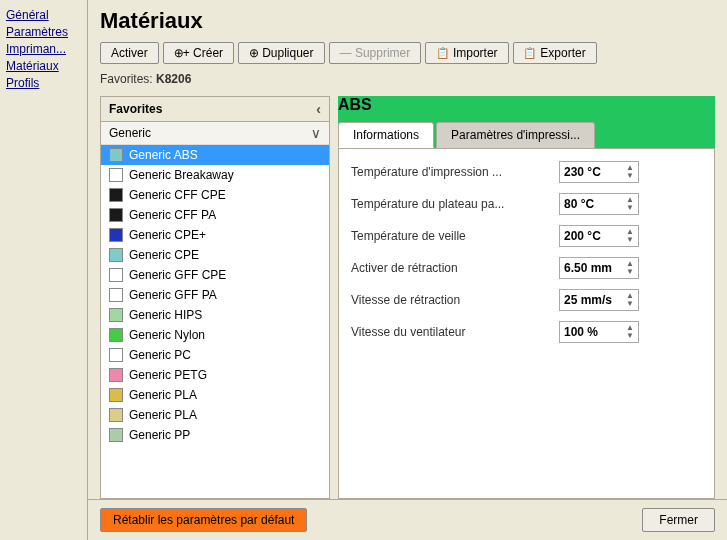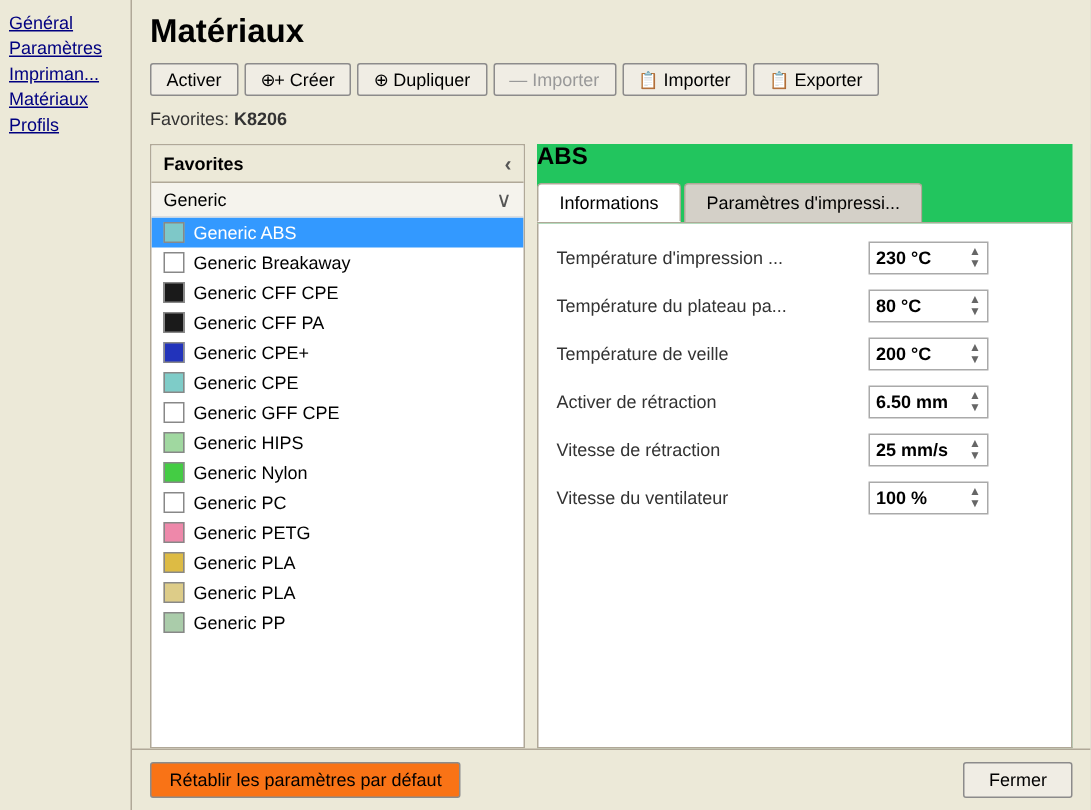--- a/index.html
+++ b/index.html
@@ -85,21 +85,21 @@
     .content-row {
       display: flex;
       flex-direction: row;
       flex: 1;
       padding: 0 12px 0 12px;
       gap: 8px;
       overflow: hidden;
     }
     
     .material-panel {
-      width: 250px;
+      width: 230px;
       flex-shrink: 0;
       display: flex;
       flex-direction: column;
       border: 1px solid #b0a898;
       background: #fff;
     }
     .material-panel-header {
       display: flex;
       justify-content: space-between;
       align-items: center;
@@ -274,21 +274,21 @@
         <button>Activer</button>
         <button>
           <span>⊕</span>
           <span style="margin-left:-4px">+ Créer</span>
         </button>
         <button>
           <span>⊕</span>
           <span> Dupliquer</span>
         </button>
         <button class="disabled">
-          <span>— Importer</span>
+          <span>— Supprimer</span>
         </button>
         <button>
           <span style="font-size:11px">📋</span>
           <span>Importer</span>
         </button>
         <button>
           <span style="font-size:11px">📋</span>
           <span>Exporter</span>
         </button>
       </div>
@@ -332,20 +332,24 @@
             </div>
             <div class="material-item">
               <div class="color-box" style="background-color: rgb(126, 204, 200);"></div>
               <span>Generic CPE</span>
             </div>
             <div class="material-item">
               <div class="color-box" style="background-color: rgb(255, 255, 255);"></div>
               <span>Generic GFF CPE</span>
             </div>
             <div class="material-item">
+              <div class="color-box" style="background-color: rgb(255, 255, 255);"></div>
+              <span>Generic GFF PA</span>
+            </div>
+            <div class="material-item">
               <div class="color-box" style="background-color: rgb(160, 216, 160);"></div>
               <span>Generic HIPS</span>
             </div>
             <div class="material-item">
               <div class="color-box" style="background-color: rgb(68, 204, 68);"></div>
               <span>Generic Nylon</span>
             </div>
             <div class="material-item">
               <div class="color-box" style="background-color: rgb(255, 255, 255);"></div>
               <span>Generic PC</span>

